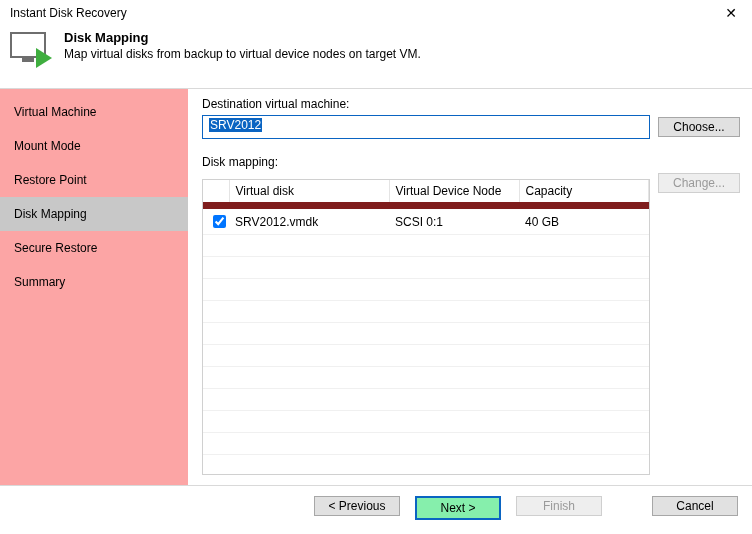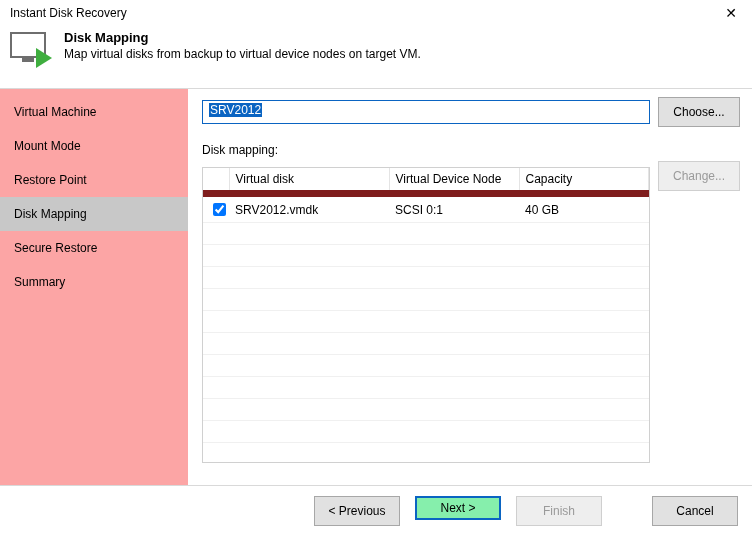--- a/index.html
+++ b/index.html
@@ -108,21 +108,21 @@
     font-size: 12px;
     background: #fff;
   }
   .dest-input .seltext {
     background: #0a64c2;
     color: #fff;
     padding: 0 1px;
   }
   .btn {
     min-width: 82px;
-    height: 30px;
+    height: 20px;
     border: 1px solid #a7a7a7;
     background: #e1e1e1;
     font-size: 12px;
     font-family: inherit;
     padding: 0 8px;
     cursor: default;
   }
   .btn:disabled {
     color: #9a9a9a;
     background: #eeeeee;
@@ -199,20 +199,21 @@
   <div class="sidebar">
     <div class="nav-item">Virtual Machine</div>
     <div class="nav-item">Mount Mode</div>
     <div class="nav-item">Restore Point</div>
     <div class="nav-item active">Disk Mapping</div>
     <div class="nav-item">Secure Restore</div>
     <div class="nav-item">Summary</div>
   </div>
 
   <div class="content">
+    <div class="label">Destination virtual machine:</div>
     <div class="row" style="margin-bottom:16px;">
       <div class="dest-input">
         <span class="seltext">SRV2012</span>
       </div>
       <button class="btn">Choose...</button>
     </div>
 
     <div class="label">Disk mapping:</div>
     <div class="row" style="align-items:flex-start;">
       <div class="grid-wrap" style="flex:1;">

